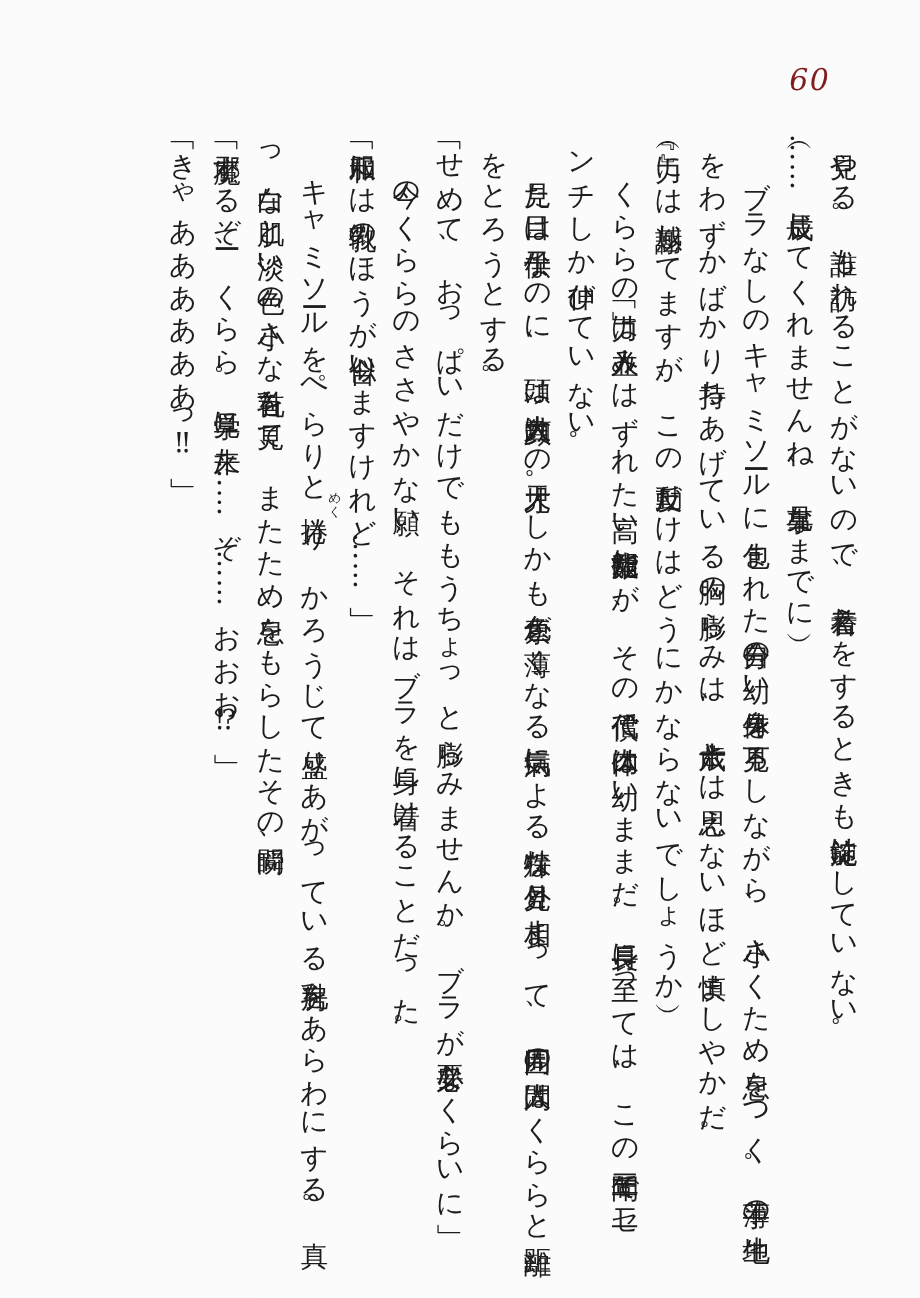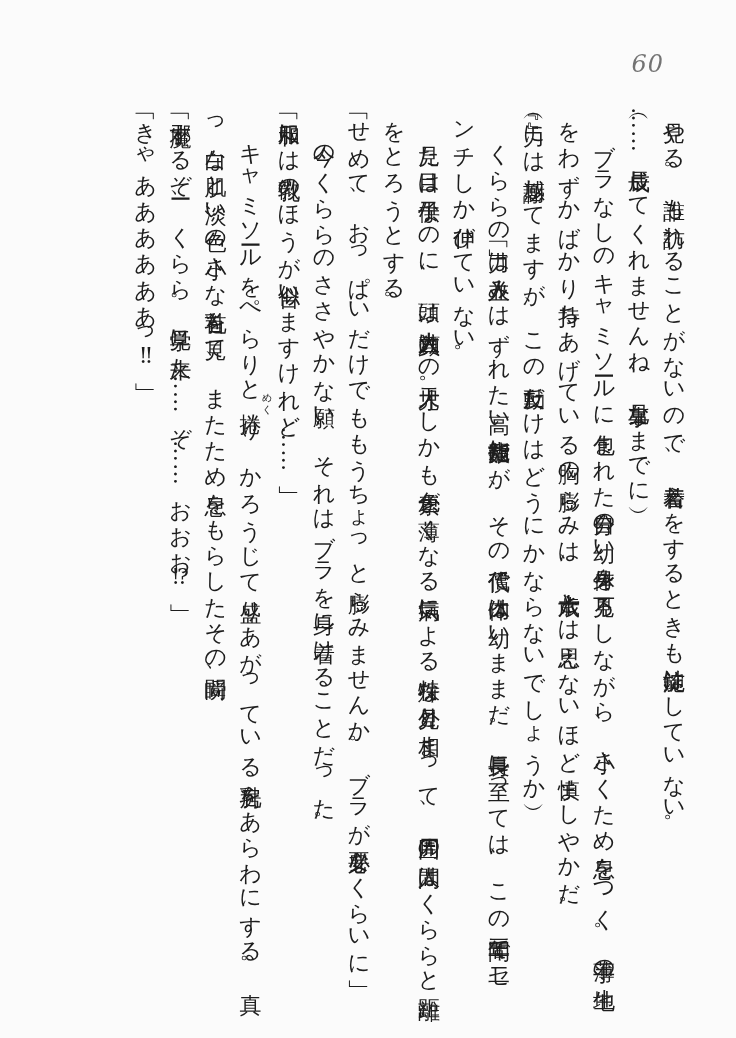--- a/index.html
+++ b/index.html
@@ -18,21 +18,21 @@
     height: 1038px;
     background: #fbfbfb;
   }
   .page-number {
     position: absolute;
     top: 50px;
     right: 72px;
     font-style: italic;
     font-size: 24px;
     letter-spacing: 1px;
-    color: #737373;
+    color: #7f1d1d;
   }
   .text-area {
     position: absolute;
     top: 106px;
     right: 44px;
     height: 878px;
     writing-mode: vertical-rl;
     text-orientation: mixed;
     font-size: 22px;
     line-height: 35px;

